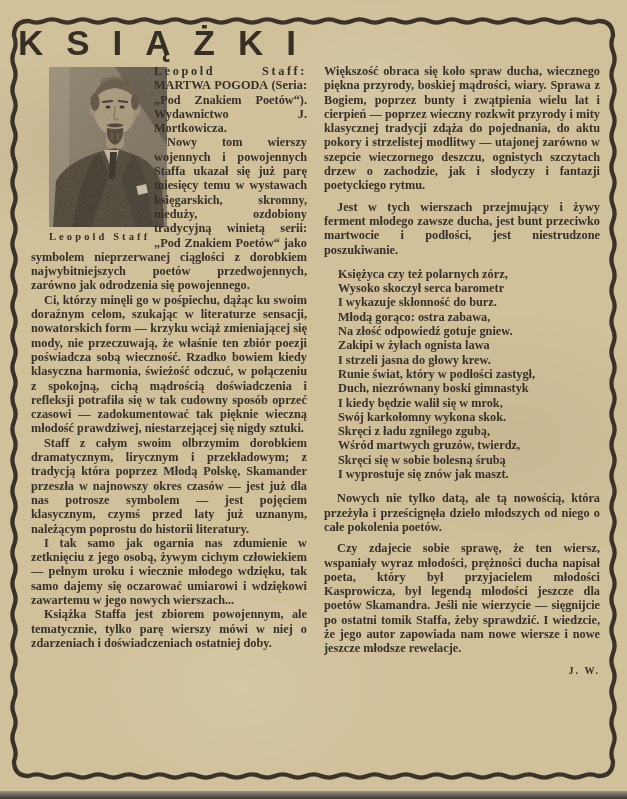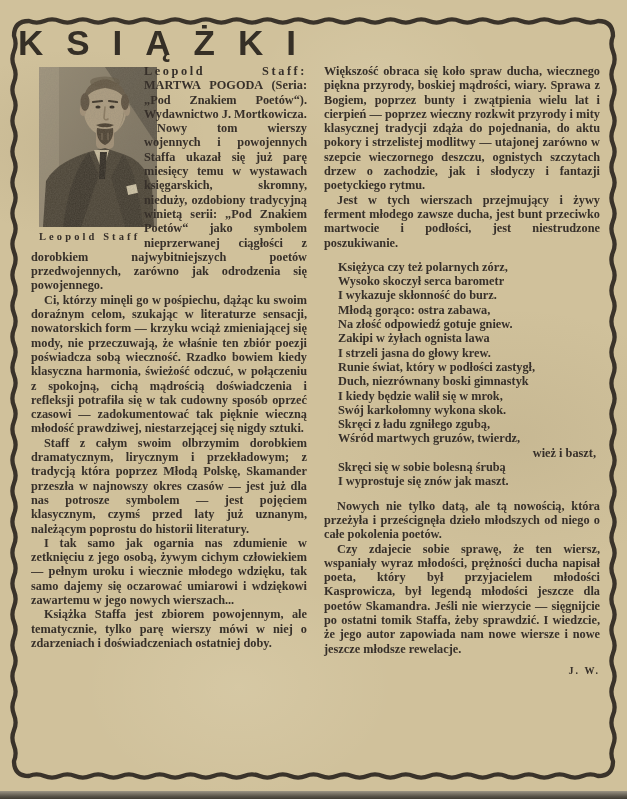--- a/index.html
+++ b/index.html
@@ -24,22 +24,22 @@
   }
   .content{
     position:absolute;left:31px;right:27px;top:64px;bottom:30px;
     display:flex;gap:17px;overflow:hidden;
     color:#37302a;font-size:12.3px;line-height:14.3px;font-weight:bold;
     text-align:justify;
   }
   .col{flex:1 1 0;min-width:0;}
   .para{margin:0;text-indent:13px;}
   .para.first{text-indent:0;}
-  .rgap{}
-  .photobox{float:left;width:96px;margin:3px 9px 2px 8px;}
+  .rgap{margin-top:7px;}
+  .photobox{float:left;width:96px;margin:3px 9px 2px 18px;}
   .photo{display:block;width:118px;height:160px;}
   .caption{
     margin-top:3px;text-align:center;font-size:10.5px;letter-spacing:3.1px;
     white-space:nowrap;font-weight:bold;color:#37302a;
   }
   .byline{letter-spacing:2.6px;}
   .poem{margin:10px 0 10px 14px;text-align:left;}
   .poem-line{margin:0;}
   .poem-line.right{text-align:right;padding-right:4px;}
   .signature{text-align:right;margin-top:8px;letter-spacing:2px;font-size:10px;}
@@ -138,21 +138,20 @@
         <div class="poem-line">Młodą gorąco: ostra zabawa,</div>
         <div class="poem-line">Na złość odpowiedź gotuje gniew.</div>
         <div class="poem-line">Zakipi w żyłach ognista lawa</div>
         <div class="poem-line">I strzeli jasna do głowy krew.</div>
         <div class="poem-line">Runie świat, który w podłości zastygł,</div>
         <div class="poem-line">Duch, niezrównany boski gimnastyk</div>
         <div class="poem-line">I kiedy będzie walił się w mrok,</div>
         <div class="poem-line">Swój karkołomny wykona skok.</div>
         <div class="poem-line">Skręci z ładu zgniłego zgubą,</div>
         <div class="poem-line">Wśród martwych gruzów, twierdz,</div>
-        <div class="poem-line right">wież i baszt,</div>
         <div class="poem-line">Skręci się w sobie bolesną śrubą</div>
         <div class="poem-line">I wyprostuje się znów jak maszt.</div>
       </div>
 
       <p class="para rgap">Nowych nie tylko datą, ale tą nowością, która przeżyła i prześcignęła dzieło młodszych od niego o całe pokolenia poetów.</p>
       <p class="para rgap">Czy zdajecie sobie sprawę, że ten wiersz, wspaniały wyraz młodości, prężności ducha napisał poeta, który był przyjacielem młodości Kasprowicza, był legendą młodości jeszcze dla poetów Skamandra. Jeśli nie wierzycie — sięgnijcie po ostatni tomik Staffa, żeby sprawdzić. I wiedzcie, że jego autor zapowiada nam nowe wiersze i nowe jeszcze młodsze rewelacje.</p>
       <div class="signature">J. W.</div>
     </div>
 
   </div>

